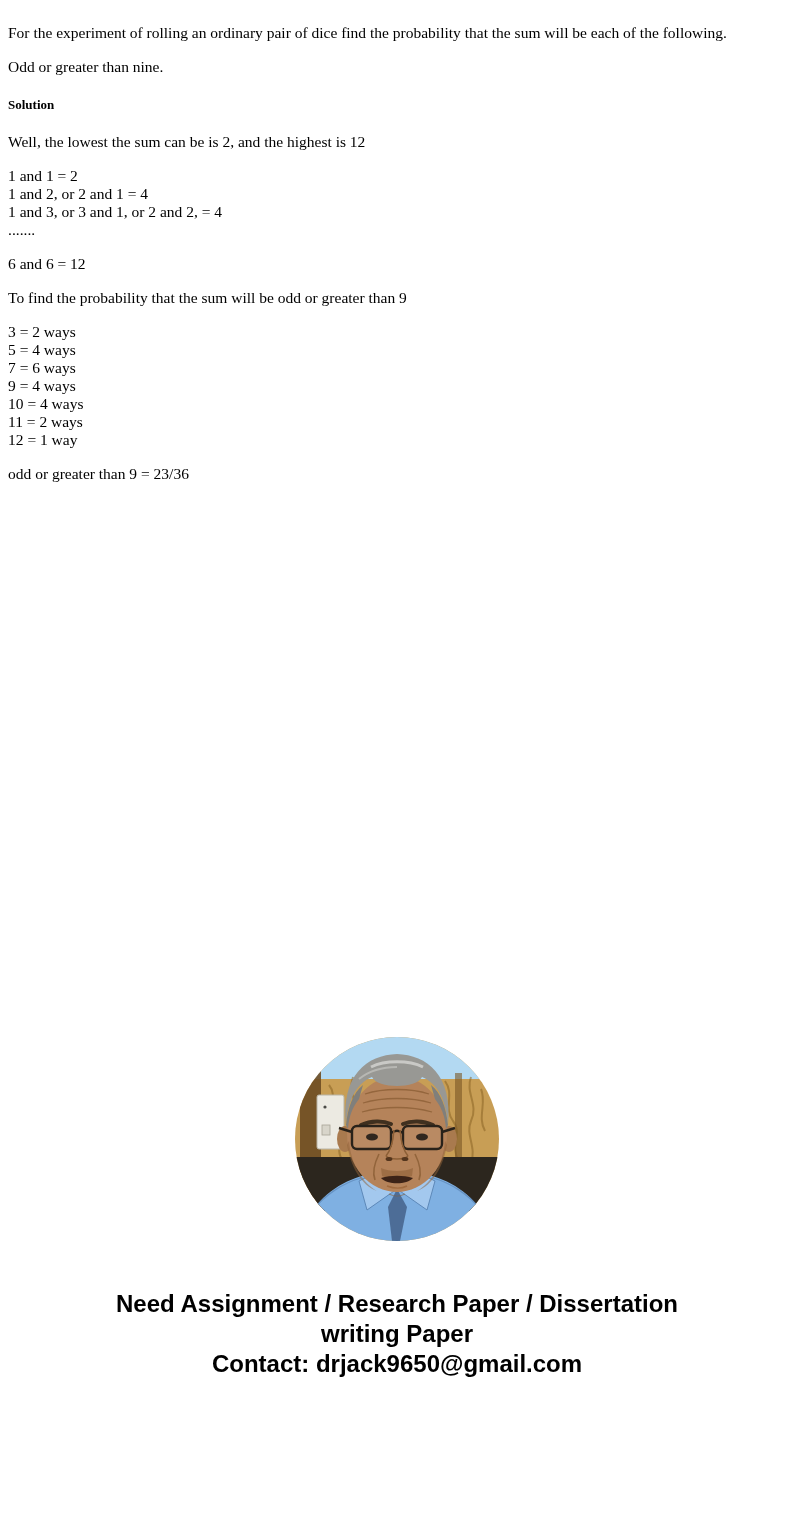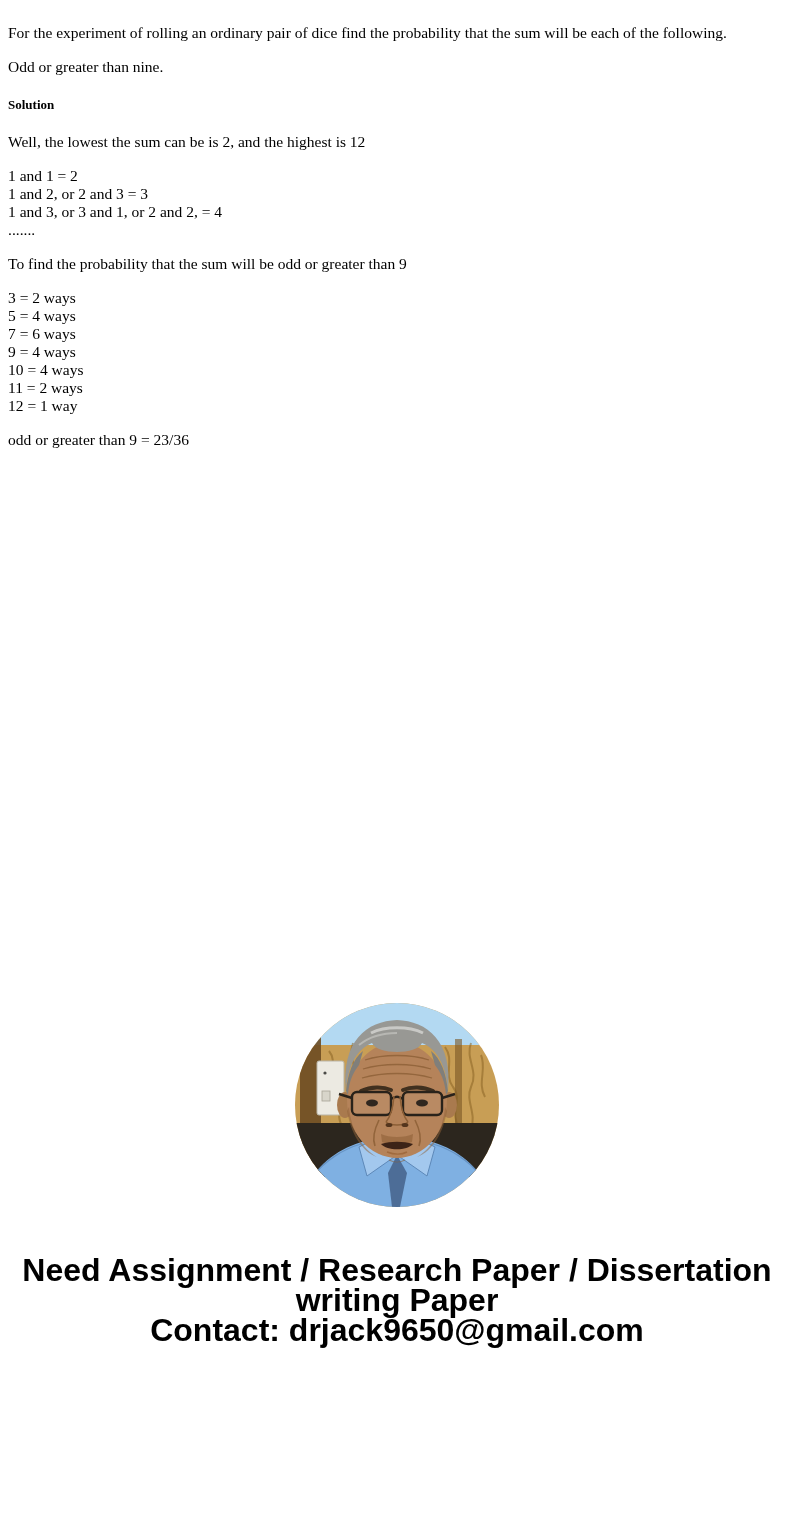--- a/index.html
+++ b/index.html
@@ -24,38 +24,39 @@
     width: 204px;
     height: 204px;
     padding: 0;
   }
   figure.portrait svg { display: block; width: 204px; height: 204px; }
   footer.promo {
     margin: 48px 0 22px 0;
     text-align: center;
     font-family: "Liberation Sans", sans-serif;
     font-weight: 700;
-    font-size: 32px;
+    font-size: 24px;
     line-height: 30px;
     color: #000000;
     letter-spacing: 0px;
   }
 </style>
 </head>
 <body>
 
 <main>
   <p>For the experiment of rolling an ordinary pair of dice find the probability that the sum will be each of the following.</p>
   <p>Odd or greater than nine.</p>
   <h3>Solution</h3>
   <p>Well, the lowest the sum can be is 2, and the highest is 12</p>
   <p class="pre">1 and 1 = 2
-1 and 2, or 2 and 3 = 3
+1 and 2, or 2 and 1 = 4
 1 and 3, or 3 and 1, or 2 and 2, = 4
 .......</p>
+  <p>6 and 6 = 12</p>
   <p>To find the probability that the sum will be odd or greater than 9</p>
   <p class="pre">3 = 2 ways
 5 = 4 ways
 7 = 6 ways
 9 = 4 ways
 10 = 4 ways
 11 = 2 ways
 12 = 1 way</p>
   <p>odd or greater than 9 = 23/36</p>
 </main>

